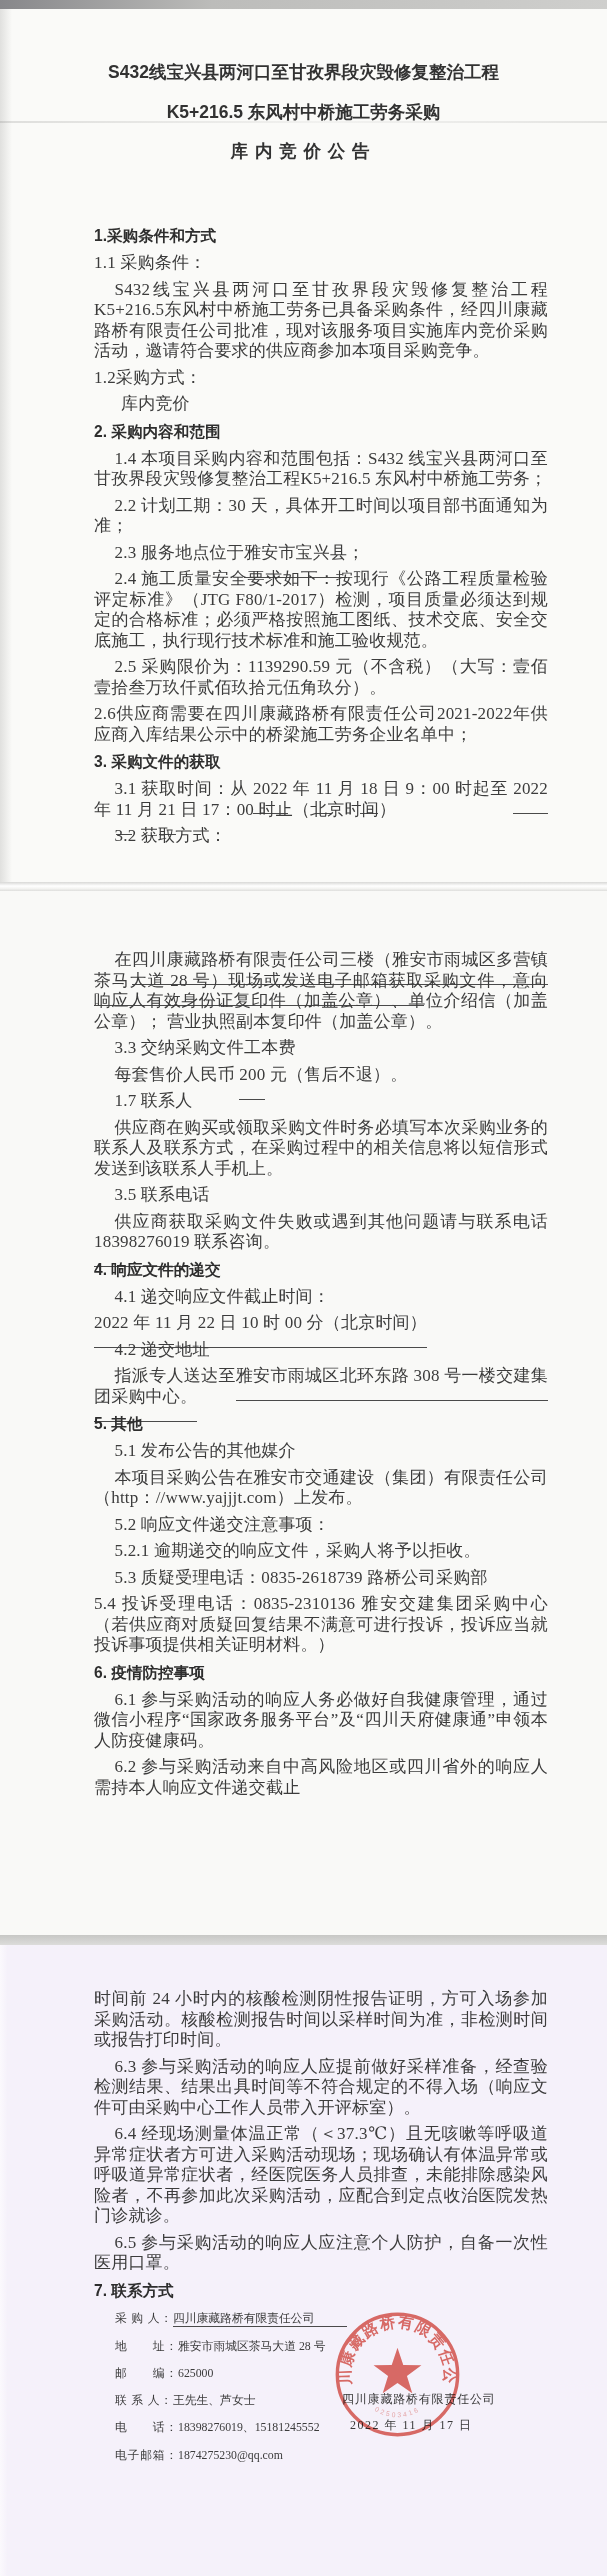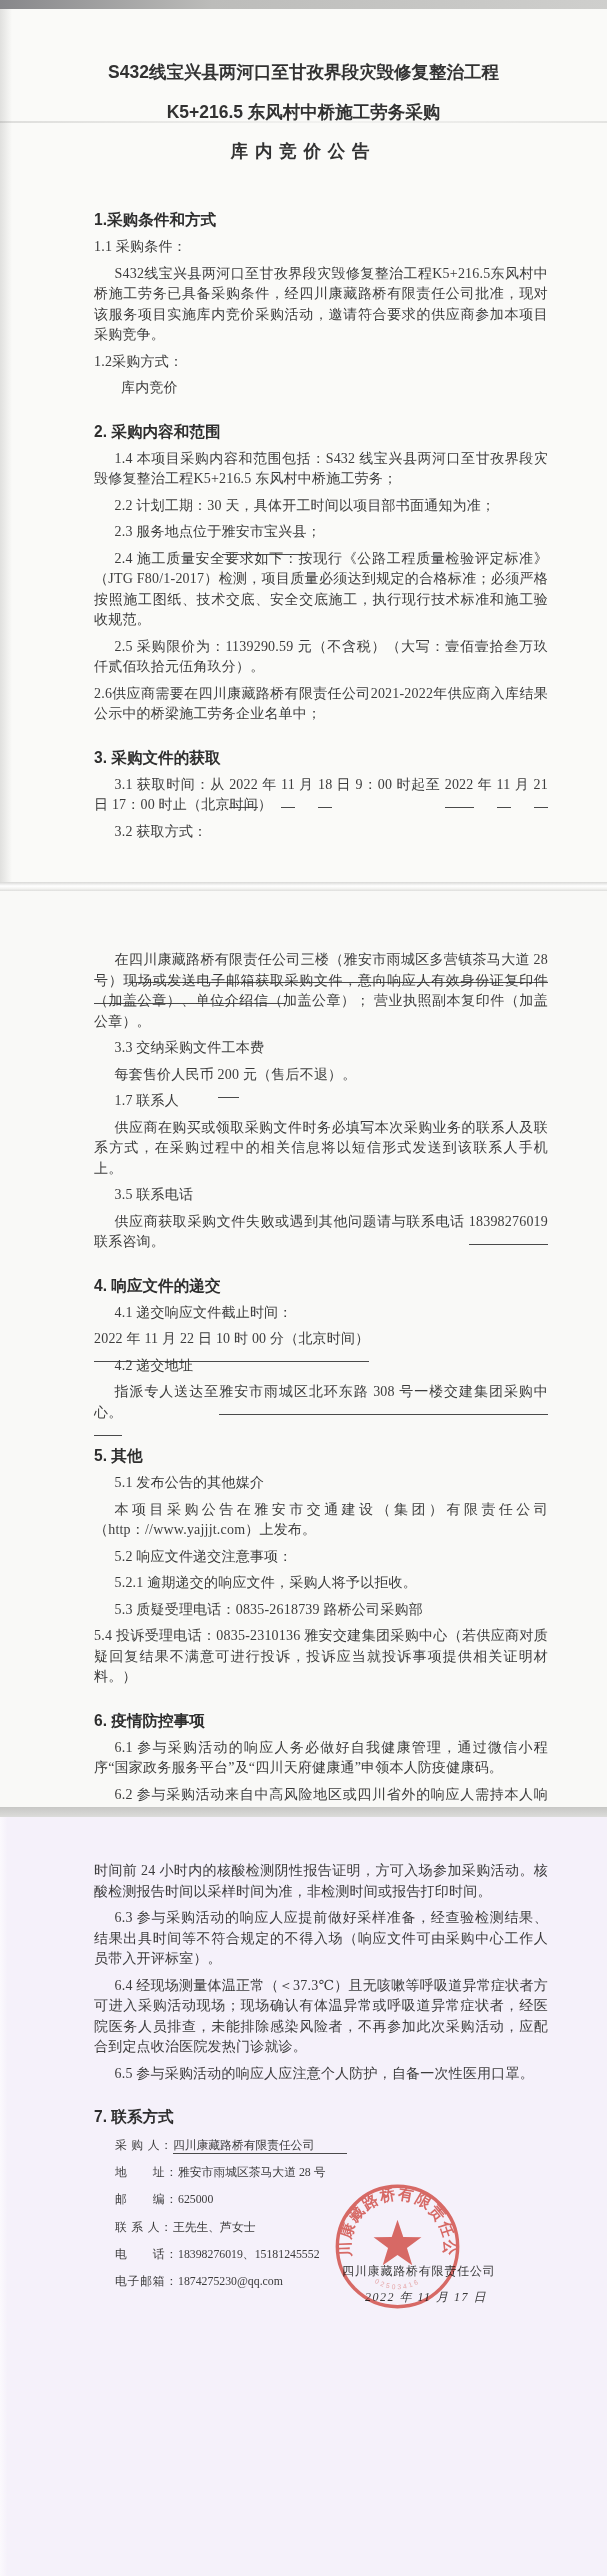--- a/index.html
+++ b/index.html
@@ -2,46 +2,46 @@
 <html style="font-size:12px"><head>
 <meta charset="utf-8">
 <style>
   * { margin:0; padding:0; box-sizing:border-box; }
   html,body { width:607px; }
   body { background:#e9e9e7; font-family:"Liberation Serif","DejaVu Serif",serif; color:#3c3c3c; }
   .topstrip { height:9px; background:linear-gradient(to right,#87878a,#bcbcba 35%,#cfcfcd); }
   .page { width:607px; position:relative; overflow:hidden; }
   .page-1 { height:873px; background:#fafaf8; background-image:linear-gradient(to right,#e0e0de 0px,rgba(250,250,248,0) 12px); }
   .gap-1 { height:9px; background:linear-gradient(#d8d8d6 0%,#ffffff 45%,#f2f2f0 75%,#dededc 100%); }
-  .page-2 { height:916px; background:#f9f9f7; }
+  .page-2 { height:1044px; background:#f9f9f7; }
   .gap-2 { height:10px; background:linear-gradient(#c7c7c5,#dcdcda); }
   .page-3 { height:766px; background:#f5f1fa; background-image:linear-gradient(to right,#fbf9fd 0px,rgba(245,241,250,0) 7.6px); }
   .crease { position:absolute; left:0; top:112px; width:100%; height:1.5px;
             background:linear-gradient(to right,rgba(110,110,108,.20),rgba(110,110,108,.06) 55%,rgba(110,110,108,.16)); }
   .titles { padding-top:50px; text-align:center; font-family:"Liberation Sans","DejaVu Sans",sans-serif;
             font-weight:bold; color:#323232; }
   .titles .t { font-size:17.5px; line-height:26px; }
   .titles .t + .t { margin-top:13.7px; }
   .t3 { letter-spacing:6.8px; }
   .content { padding:0 59px 0 94px; }
   .page-2 .content { padding-top:53px; }
   .page-3 .content { padding-top:38px; }
   .hd { font-family:"Liberation Sans","DejaVu Sans",sans-serif; font-weight:bold; font-size:15.6px;
-        color:#2e2e2e; line-height:23px; margin-top:21px; }
-  .hd.first { margin-top:44px; }
-  .p { font-size:14px; line-height:20.5px; margin-top:6px; text-align:justify; letter-spacing:0.2px; }
+        color:#2e2e2e; line-height:23px; margin-top:5px; }
+  .hd.first { margin-top:60px; }
+  .p { font-size:17px; line-height:20.5px; margin-top:6px; text-align:justify; letter-spacing:0.2px; }
   .ind { text-indent:20.5px; }
   .ind2 { text-indent:27px; }
   .u { border-bottom:0.8px solid #4a4a4a; padding-bottom:15px; }
   .crow { font-size:11.8px; line-height:20.5px; margin-top:6.8px; padding-left:21px; }
   .clabel { letter-spacing:0.8px; }
   .cval.ext { border-bottom:0.8px solid #4a4a4a; padding-bottom:0.8px; padding-right:33px; }
   .sig-block { position:absolute; left:342px; top:446px; width:197px; font-size:12px; color:#383838; }
   .sig-company { display:block; letter-spacing:0.8px; }
-  .sig-date { display:block; margin-top:9px; margin-left:23px; letter-spacing:1.5px;font-style:italic; }
+  .sig-date { display:block; margin-top:9px; margin-left:8px; letter-spacing:1.5px; }
   .stamp { position:absolute; left:332px; top:364px; width:131px; height:131px;
            opacity:.82; mix-blend-mode:multiply; }
 </style>
 </head>
 <body>
 
 <div class="topstrip"></div>
 
 <div class="page page-1">
   <div class="crease"></div>

